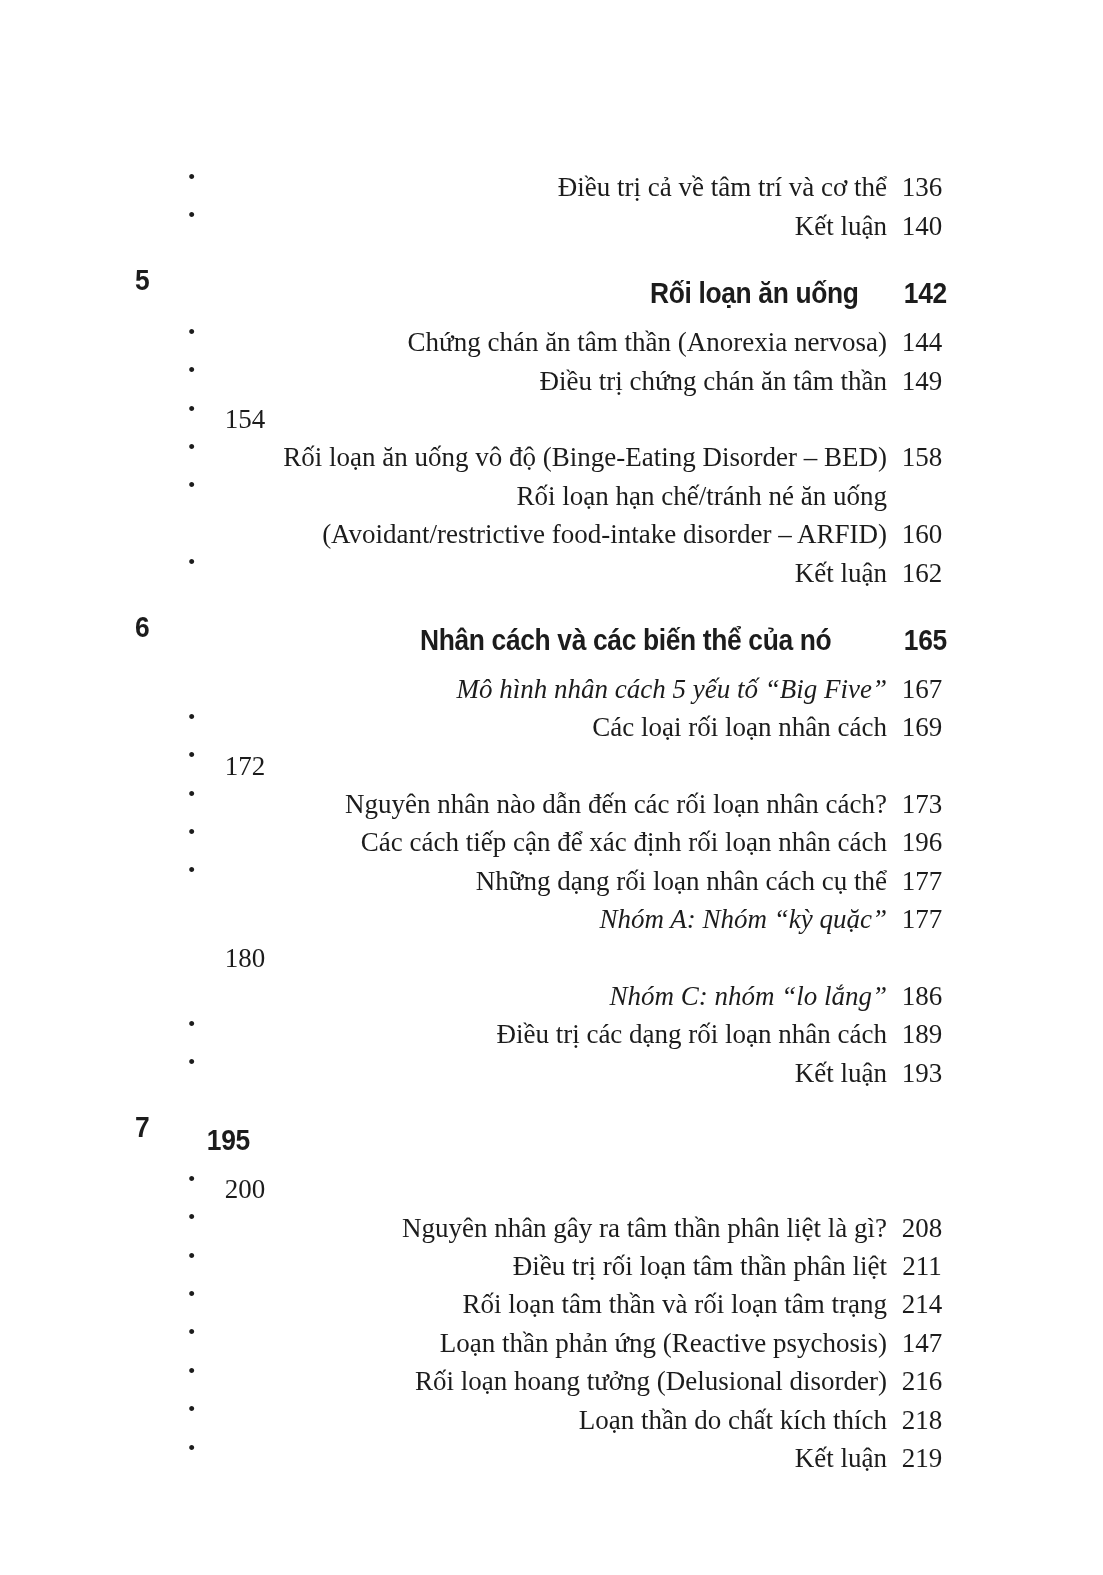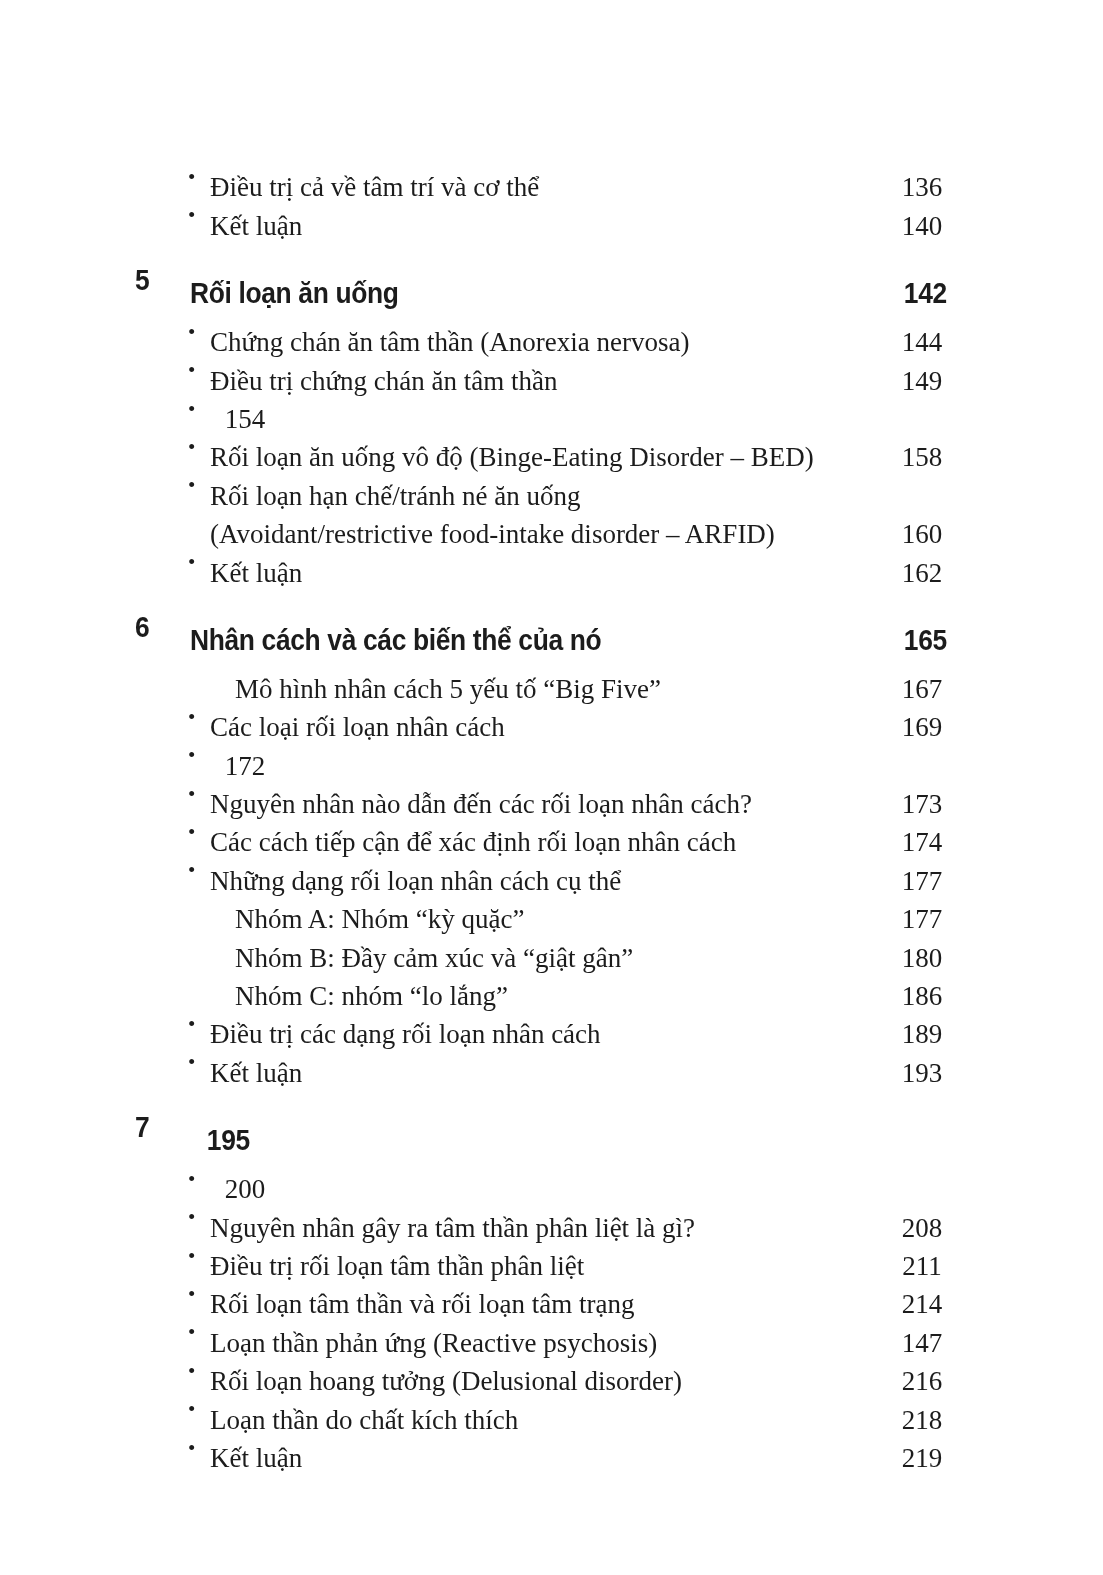--- a/index.html
+++ b/index.html
@@ -32,20 +32,21 @@
   .gutter {
     flex: none;
     width: 75px;
     position: relative;
     height: 100%;
   }
   .label {
     flex: 1;
     white-space: nowrap;
     overflow: hidden;
+    text-align: right;
   }
   .pagecol {
     flex: none;
     min-width: 70px;
     text-align: center;
     white-space: nowrap;
   }
   
   .bullet {
     position: absolute;
@@ -53,20 +54,21 @@
     top: 0;
     font-size: 21px;
     line-height: 38.4px;
     color: #1c1c1c;
   }
   
   .row.cont .gutter { width: 75px; }
   
   .row.sub .label {
     padding-left: 25px;
+    font-style: italic;
   }
   
   .row.chapter {
     height: 47px;
     line-height: 47px;
     margin-top: 21px;
     margin-bottom: 10px;
     font-family: "Liberation Sans", "DejaVu Sans", sans-serif;
     font-weight: 700;
     font-size: 30px;
@@ -190,37 +192,36 @@
           <span class="bullet">•</span>
         </span>
         <span class="label">Nguyên nhân nào dẫn đến các rối loạn nhân cách?</span>
         <span class="pagecol">173</span>
       </div>
       <div class="row item">
         <span class="gutter">
           <span class="bullet">•</span>
         </span>
         <span class="label">Các cách tiếp cận để xác định rối loạn nhân cách</span>
-        <span class="pagecol">174</span>
+        <span class="pagecol">196</span>
       </div>
       <div class="row item">
         <span class="gutter">
           <span class="bullet">•</span>
         </span>
         <span class="label">Những dạng rối loạn nhân cách cụ thể</span>
         <span class="pagecol">177</span>
       </div>
       <div class="row sub">
         <span class="gutter"></span>
         <span class="label">Nhóm A: Nhóm “kỳ quặc”</span>
         <span class="pagecol">177</span>
       </div>
       <div class="row sub">
         <span class="gutter"></span>
-        <span class="label">Nhóm B: Đầy cảm xúc và “giật gân”</span>
         <span class="pagecol">180</span>
       </div>
       <div class="row sub">
         <span class="gutter"></span>
         <span class="label">Nhóm C: nhóm “lo lắng”</span>
         <span class="pagecol">186</span>
       </div>
       <div class="row item">
         <span class="gutter">
           <span class="bullet">•</span>

